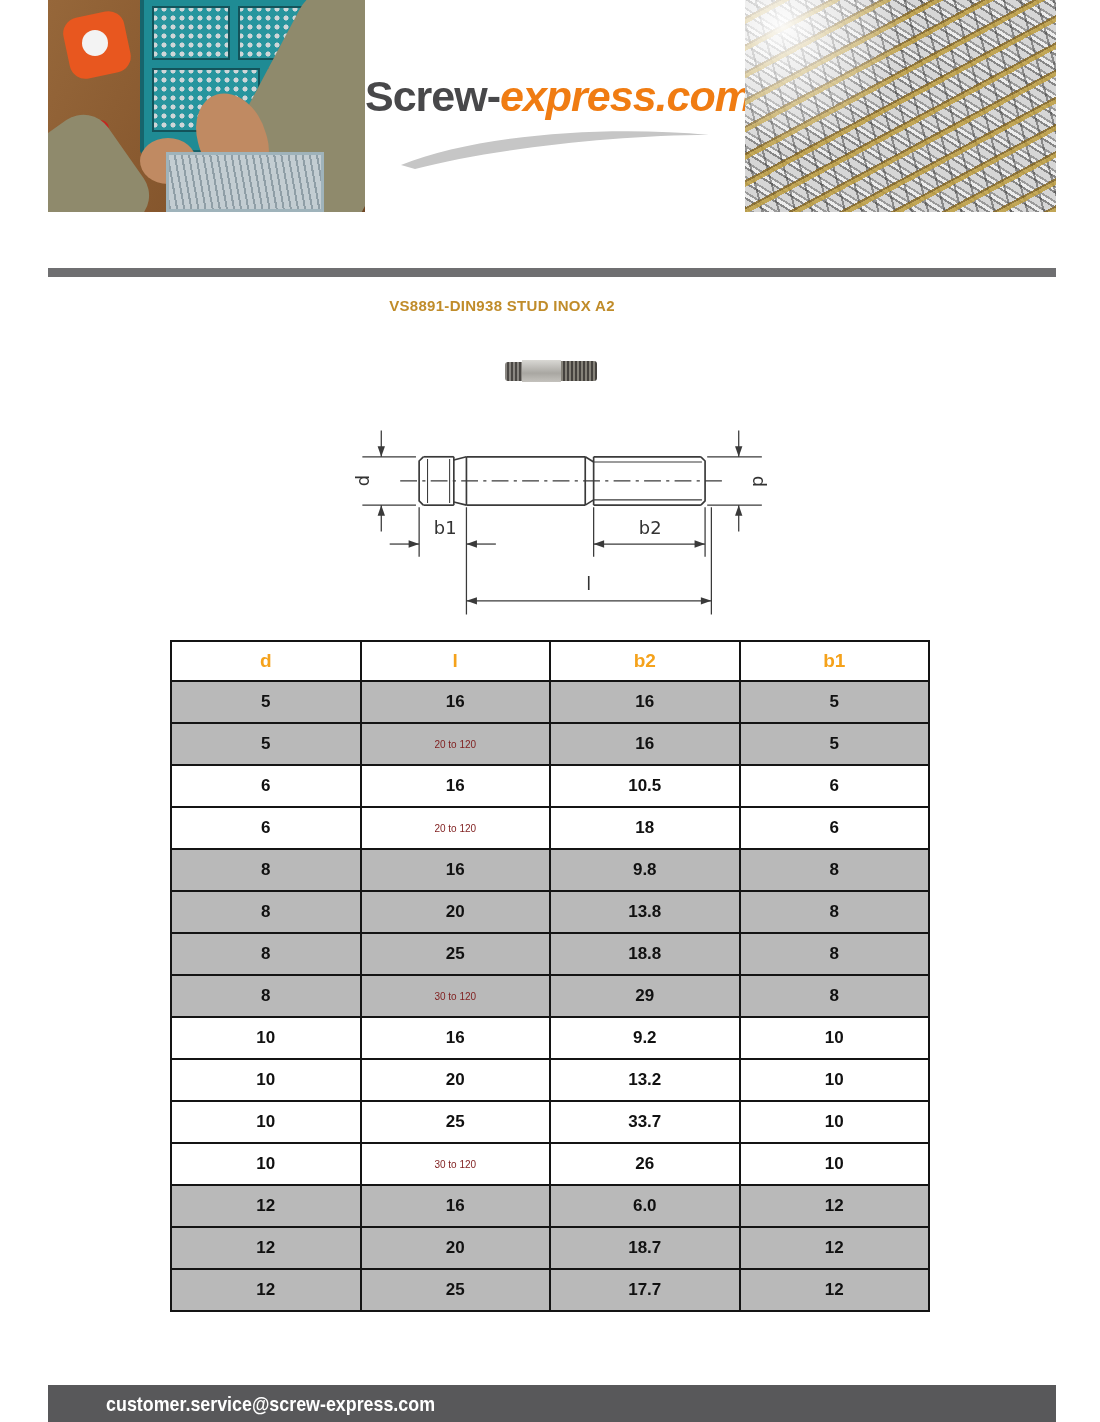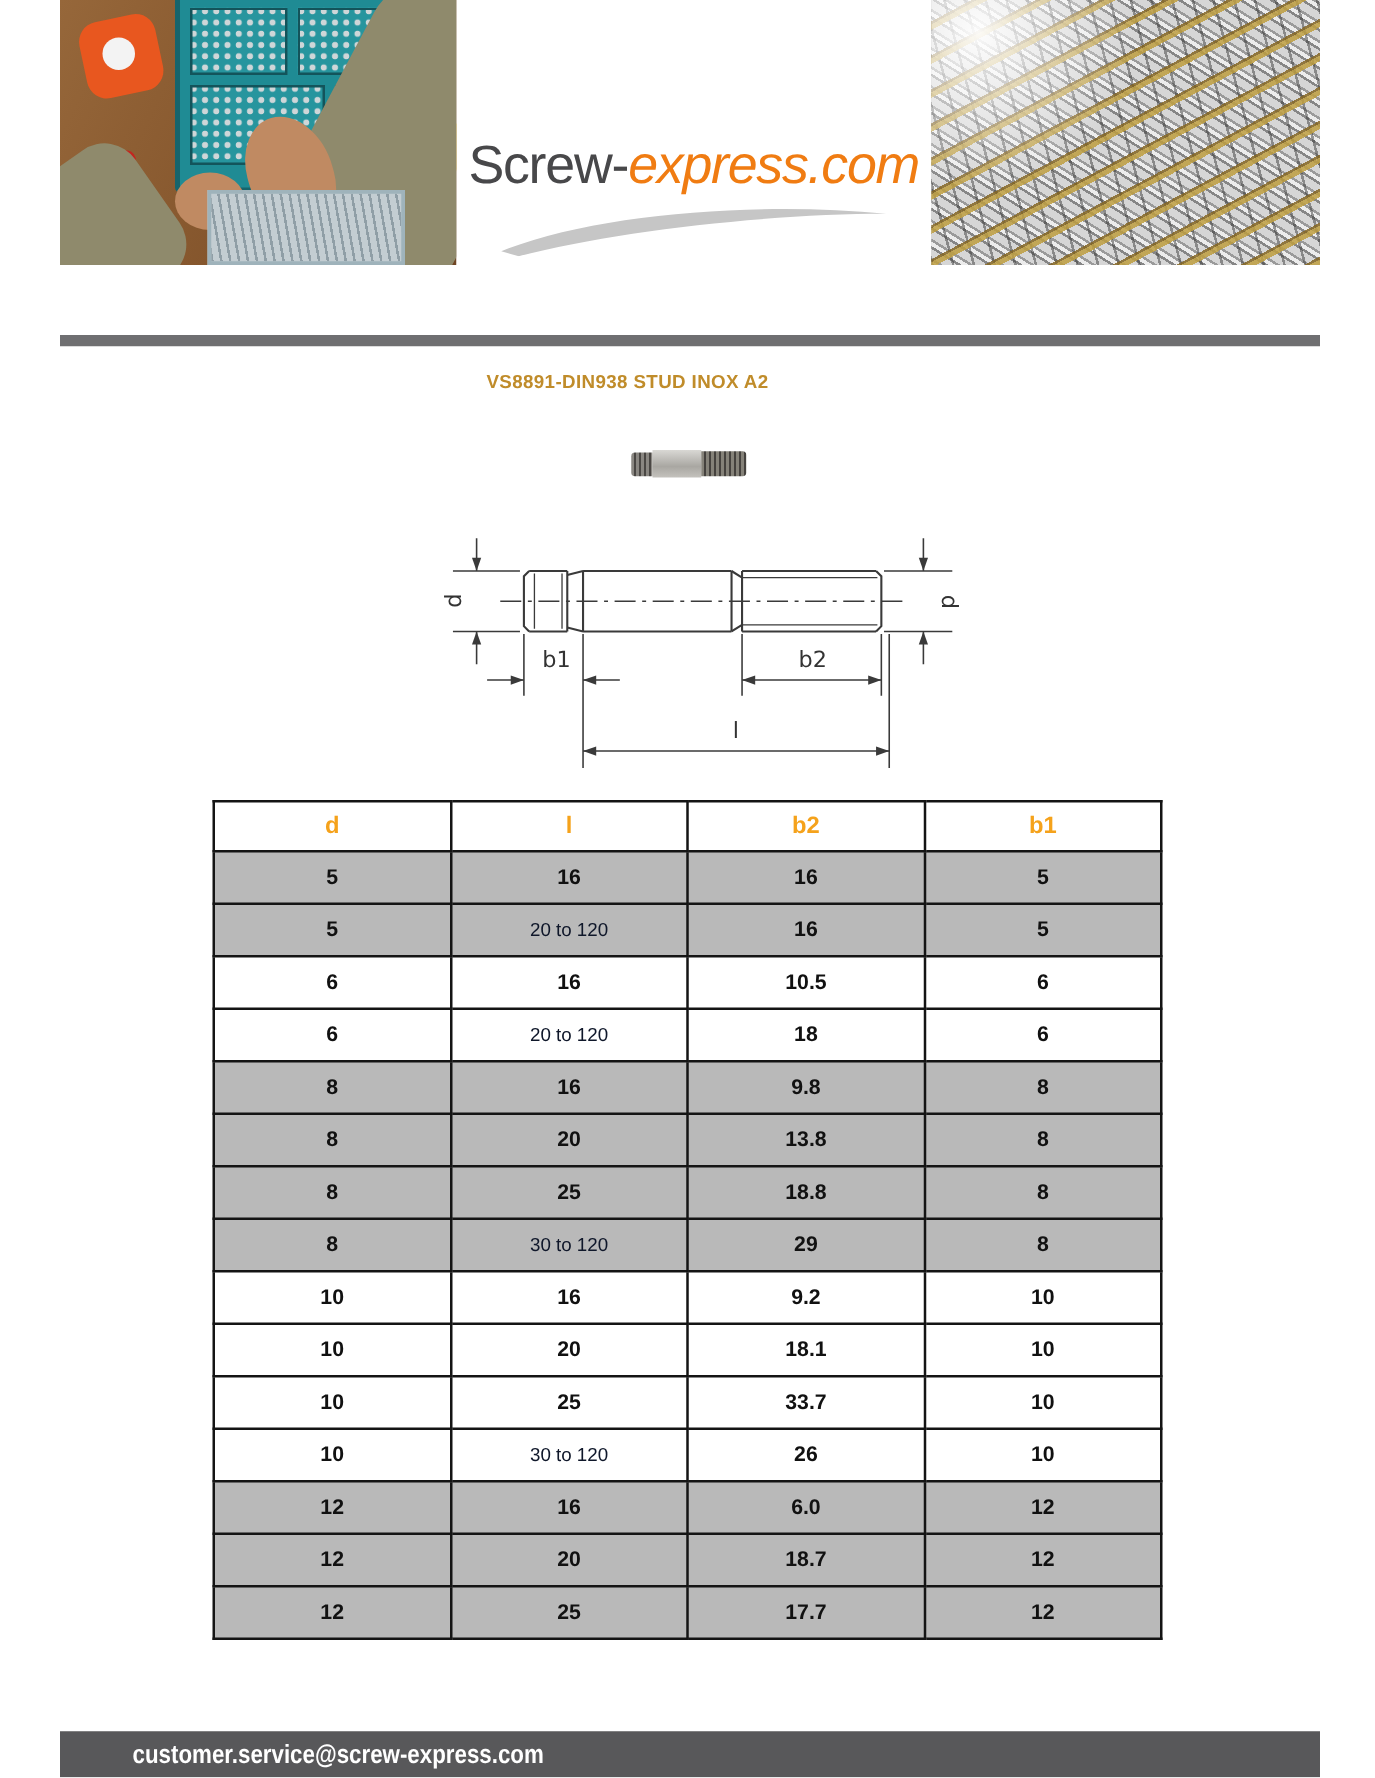--- a/index.html
+++ b/index.html
@@ -33,21 +33,21 @@
   .hand-left{left:92px;bottom:28px;width:56px;height:46px;background:#c08a62;border-radius:50%;}
   .tray-bottom{left:118px;bottom:0;width:152px;height:54px;background:#c3cdd2;border:3px solid #9fb3bb;
                background-image:repeating-linear-gradient(80deg,#8f9ea6 0 2px,rgba(0,0,0,0) 2px 7px);}
   .photo-right{left:745px;width:311px;background-color:#cdcdcd;
     background-image:
       radial-gradient(circle at 12% 12%,rgba(255,255,255,.95),rgba(255,255,255,0) 38%),
       repeating-linear-gradient(-28deg,rgba(190,158,64,.85) 0 4px,rgba(132,102,36,.85) 4px 6px,rgba(0,0,0,0) 6px 24px),
       repeating-linear-gradient(75deg,rgba(60,60,60,.5) 0 2px,rgba(255,255,255,0) 2px 16px),
       repeating-linear-gradient(32deg,#ececec 0 3px,#9a9a9a 3px 5px,#d6d6d6 5px 11px,#868686 11px 13px);}
   .logo-area{position:absolute;left:365px;top:0;width:380px;height:212px;text-align:center;}
-  .logo-text{margin-top:108px;font-size:43px;font-weight:400;letter-spacing:-1px;white-space:nowrap;}
+  .logo-text{margin-top:72px;font-size:43px;font-weight:700;letter-spacing:-1px;white-space:nowrap;}
   .logo-prefix{color:var(--logo-prefix,#48484a);}
   .logo-suffix{color:var(--logo-suffix,#f07c12);font-style:italic;}
   .swoosh{display:block;margin:2px auto 0;}
 
   
   .banner{position:absolute;left:48px;top:213px;width:1008px;height:55px;background:var(--banner-bg,#e7721f);
           display:flex;align-items:center;justify-content:center;}
   .banner-text{color:#fff;font-weight:700;font-size:43px;letter-spacing:0;transform:scaleX(.78);transform-origin:center;}
   .gray-strip{position:absolute;left:48px;top:268px;width:1008px;height:9px;background:#6f6f71;}
 
@@ -72,21 +72,21 @@
   .arr{fill:#3a3a3a;stroke:none;}
   .dtext{fill:#333;font-family:"DejaVu Sans",sans-serif;font-size:17px;}
 
   
   table.dims{position:absolute;left:170px;top:640px;width:760px;border-collapse:collapse;table-layout:fixed;}
   table.dims th,table.dims td{border:2px solid #141414;text-align:center;padding:0;}
   table.dims th{height:38px;background:#fff;color:var(--header-color,#f5a21b);font-size:19px;font-weight:700;}
   table.dims td{height:40px;font-size:17px;font-weight:700;color:#111;}
   table.dims tr.gray td{background:var(--row-gray,#b9b9b9);}
   table.dims tr.white td{background:#ffffff;}
-  table.dims td.range{font-size:15px;font-weight:400;color:#0f172a;}
+  table.dims td.range{font-size:10px;font-weight:400;color:#7f1d1d;}
 
   
   .footer{position:absolute;left:48px;top:1385px;width:1008px;height:37px;background:var(--footer-bg,#58585a);
           display:flex;align-items:center;justify-content:flex-start;}
   .footer span{color:#fff;font-weight:700;font-size:21px;margin-right:70px;
                transform:scaleX(.85);transform-origin:right center;white-space:nowrap;}
 </style>
 </head>
 <body>
 
@@ -261,21 +261,21 @@
         </tr>
         <tr class="white">
           <td>10</td>
           <td>16</td>
           <td>9.2</td>
           <td>10</td>
         </tr>
         <tr class="white">
           <td>10</td>
           <td>20</td>
-          <td>18.1</td>
+          <td>13.2</td>
           <td>10</td>
         </tr>
         <tr class="white">
           <td>10</td>
           <td>25</td>
           <td>33.7</td>
           <td>10</td>
         </tr>
         <tr class="white">
           <td>10</td>

